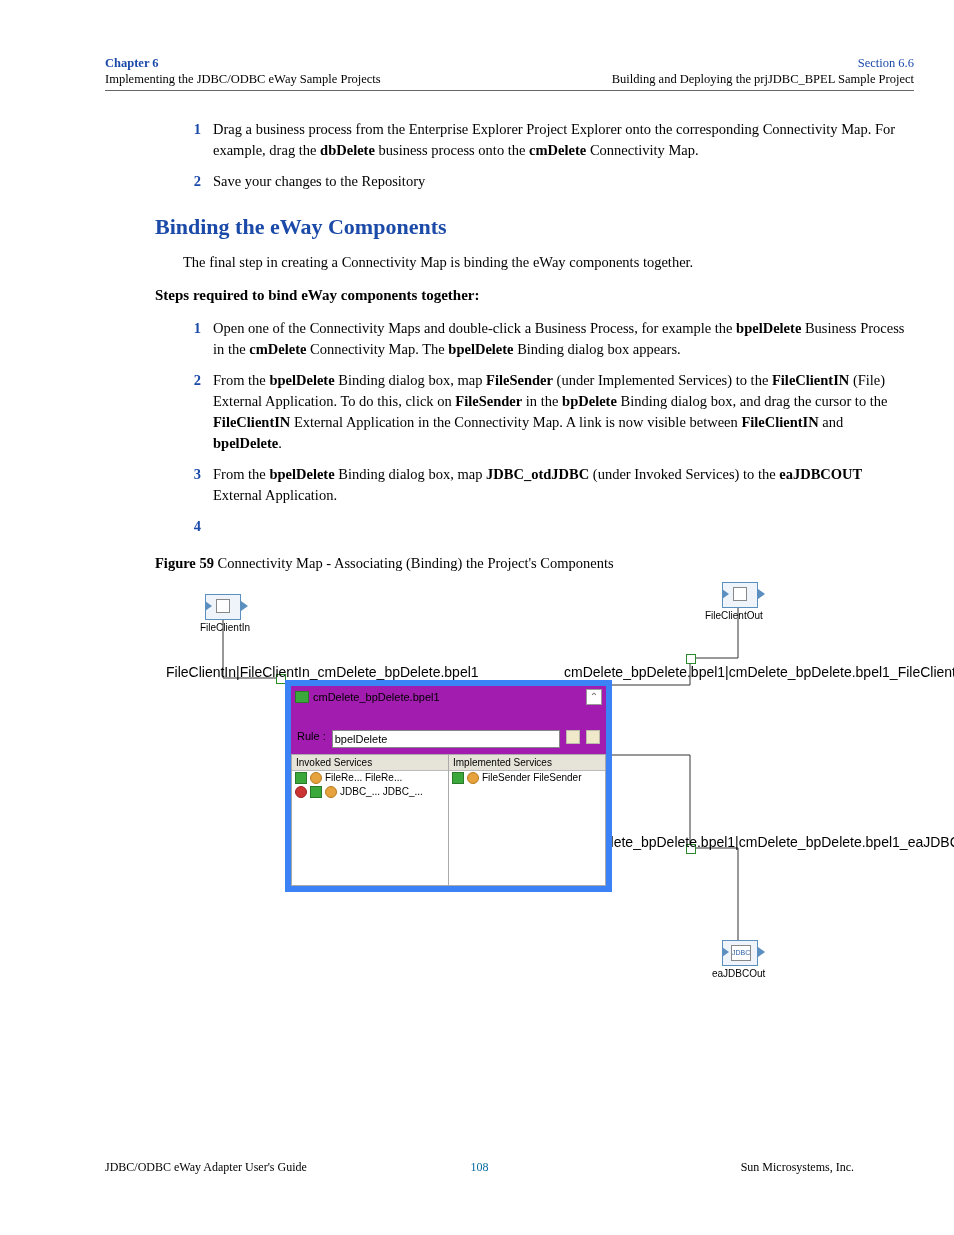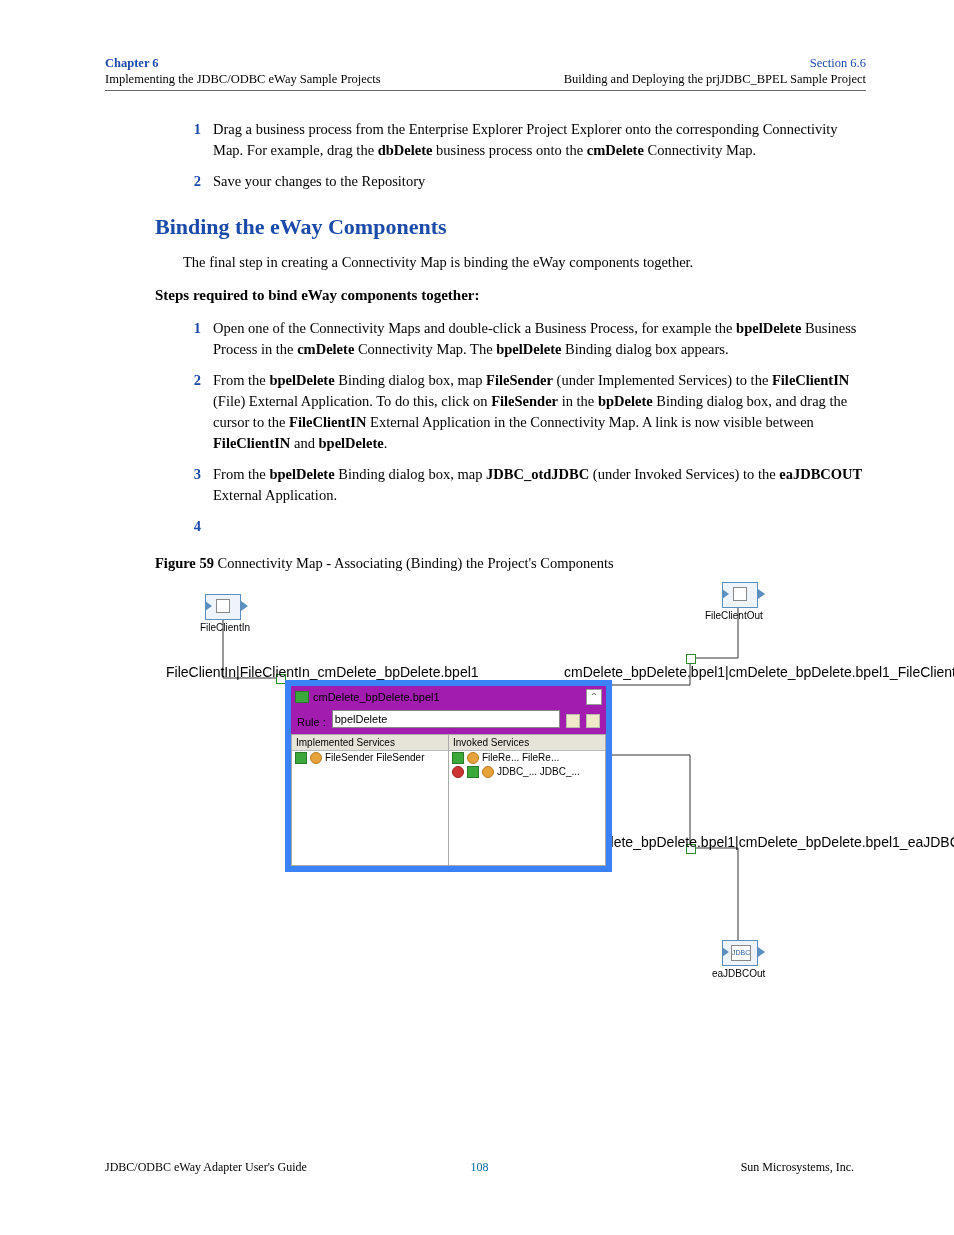--- a/index.html
+++ b/index.html
@@ -9,21 +9,21 @@
     color: #000;
     margin: 0;
     padding: 0;
     background: #fff;
     width: 954px;
     height: 1235px;
     position: relative;
     box-sizing: border-box;
   }
   .page {
-    padding: 55px 88px 0 105px;
+    padding: 55px 40px 0 105px;
   }
   .header-row {
     display: flex;
     justify-content: space-between;
     font-size: 12.5px;
     line-height: 1.3;
     border-bottom: 1px solid #666;
     padding-bottom: 2px;
     margin-bottom: 28px;
   }
@@ -143,24 +143,25 @@
   }
   .bp-title .chev {
     margin-left: auto;
     width: 14px; height: 14px;
     border: 1px solid #999; background: #fff;
     display: flex; align-items: center; justify-content: center;
     font-size: 10px; color: #666;
   }
   .rule-row {
     display: flex;
-    align-items: flex-end;
+    align-items: flex-start;
     padding: 2px 6px 6px 6px;
     font-size: 11px;
     gap: 6px;
+    margin-top: 20px;
   }
   .rule-row input {
     flex: 1; height: 16px; font-size: 11px;
     border: 1px solid #888; background: #fff;
     font-family: Tahoma, Arial, sans-serif;
     padding: 0 2px;
   }
   .rule-row .mini-ico {
     width: 12px; height: 12px; background: #efe9c9; border: 1px solid #bba;
   }
@@ -313,41 +314,41 @@
         <span class="chev">⌃</span>
       </div>
       <div class="rule-row">
         <span>Rule :</span>
         <input type="text" value="bpelDelete" style="">
         <span class="mini-ico"></span>
         <span class="mini-ico"></span>
       </div>
       <div class="svc-row">
         <div class="svc-col" style="height:130px;">
-          <div class="svc-head">Implemented Services</div>
-          <div class="svc-item">
-            <span class="g"></span>
-            <span class="o"></span>
-            <span>FileSender FileSender</span>
-          </div>
-        </div>
-        <div class="svc-col" style="height:130px;">
           <div class="svc-head">Invoked Services</div>
           <div class="svc-item">
             <span class="g"></span>
             <span class="o"></span>
             <span>FileRe... FileRe...</span>
           </div>
           <div class="svc-item">
             <span class="r"></span>
             <span class="g"></span>
             <span class="o"></span>
             <span>JDBC_... JDBC_...</span>
           </div>
         </div>
+        <div class="svc-col" style="height:130px;">
+          <div class="svc-head">Implemented Services</div>
+          <div class="svc-item">
+            <span class="g"></span>
+            <span class="o"></span>
+            <span>FileSender FileSender</span>
+          </div>
+        </div>
       </div>
     </div>
 
     <div class="jdbc-icon" style="left:572px; top:360px;">
       <span class="tri l" style="position:absolute;left:-1px;top:6px;border-top:5px solid transparent;border-bottom:5px solid transparent;border-left:7px solid #5a8fbf;"></span>
       <span class="inner">JDBC</span>
       <span class="tri r" style="position:absolute;right:-8px;top:6px;border-top:5px solid transparent;border-bottom:5px solid transparent;border-left:7px solid #5a8fbf;"></span>
     </div>
     <div class="ext-label" style="left:562px; top:388px;">eaJDBCOut</div>
 

